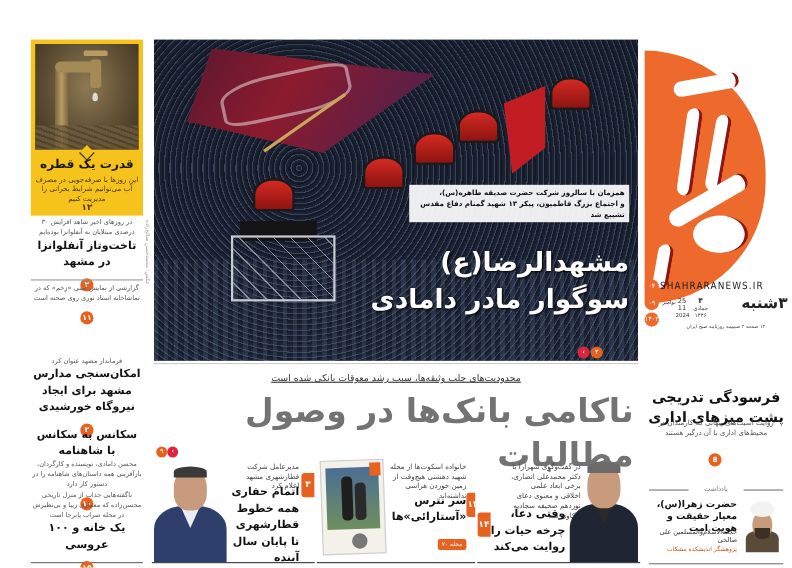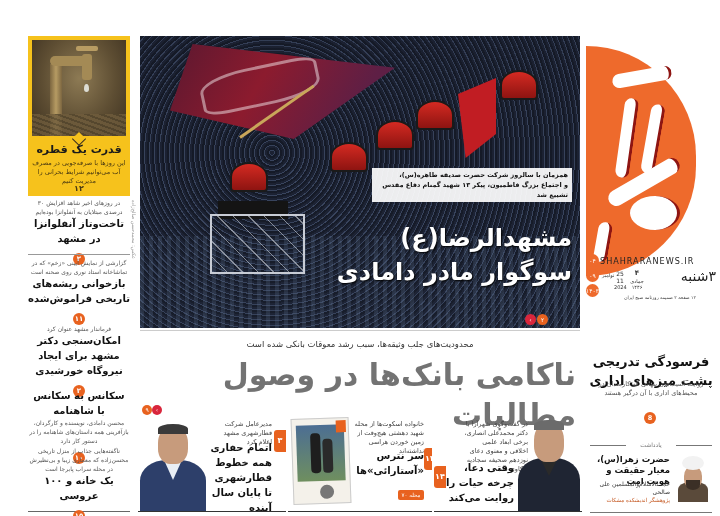--- a/index.html
+++ b/index.html
@@ -54,21 +54,21 @@
   .stage { left: 70px; top: 178px; width: 95px; height: 60px; border: 2px solid #c8ccd5; background: repeating-linear-gradient(45deg, transparent 0 10px, rgba(200,204,213,.6) 10px 11px); }
   .speakers { left: 78px; top: 165px; width: 70px; height: 18px; background: #141414; }
   .caption-box { right: 8px; top: 132px; width: 200px; background: rgba(255,255,255,.92); padding: 2px 4px; font-size: 6.5px; line-height: 10px; font-weight: bold; color: #111; }
   .hero-title-1 { right: 8px; top: 188px; width: 240px; font-size: 24px; line-height: 28px; font-weight: bold; color: #fff; text-align: right; text-shadow: 1px 1px 2px #000; }
   .hero-title-2 { right: 8px; top: 222px; width: 240px; font-size: 24px; line-height: 28px; font-weight: bold; color: #fff; text-align: right; text-shadow: 1px 1px 2px #000; }
   .hero-badges { right: 32px; top: 271px; }
   .hero-badges span { display: inline-block; width: 11px; height: 11px; border-radius: 50%; color: #fff; font-size: 6px; line-height: 11px; text-align: center; margin-left: 1px; }
 
   
   #main-headline { left: 140px; top: 330px; width: 440px; height: 80px; border-top: 1px solid #ccc; }
-  .main-kicker { left: 0; top: 8px; width: 440px; font-size: 8.5px; color: #333; }
+  .main-kicker { left: 0; top: 8px; width: 440px; font-size: 8.5px; color: #333; text-decoration: underline; }
   .main-title { left: 0; top: 24px; width: 436px; font-size: 30px; line-height: 40px; font-weight: bold; color: #737373; text-align: right; }
   .main-badges { left: 2px; top: 66px; }
   .main-badges span { display: inline-block; width: 10px; height: 10px; border-radius: 50%; color: #fff; font-size: 6px; line-height: 10px; text-align: center; }
 
   
   .bottom-story { top: 414px; height: 98px; border-bottom: 1px solid #333; overflow: hidden; }
   .portrait { position: absolute; }
   .portrait .head { position: absolute; border-radius: 45% 45% 40% 40%; background: #c79b7c; }
   .portrait .hair { position: absolute; border-radius: 50% 50% 0 0; background: #3a3a3a; }
   .portrait .suit { position: absolute; border-radius: 40% 40% 0 0; background: #2a3550; }
@@ -77,21 +77,21 @@
   .bs-title { position: absolute; font-size: 10px; line-height: 15px; font-weight: bold; color: #111; text-align: right; direction: rtl; }
   .bs-page { position: absolute; width: 12px; height: 22px; background: #e8621f; color: #fff; font-size: 8px; line-height: 22px; text-align: center; font-weight: bold; border-radius: 3px 0 0 3px; }
 
   
   #masthead { left: 586px; top: 36px; width: 134px; height: 280px; }
   .logo-circle { left: 0; top: 10px; width: 110px; height: 230px; background: #ee6a2c; border-radius: 0 115px 115px 0 / 0 115px 115px 0; }
   .logo-stroke { position: absolute; background: #fff; border-radius: 40px; border-right: 3px solid #8e1512; }
   .site-url { left: 14px; top: 220px; width: 110px; font-size: 9px; letter-spacing: 1px; font-family: "DejaVu Sans Condensed","DejaVu Sans", sans-serif; color: #222; }
   .date-dots { left: 0; top: 218px; width: 14px; }
   .date-dots span { display: block; width: 13px; height: 13px; border-radius: 50%; background: #ee6a2c; color: #fff; font-size: 6px; line-height: 13px; text-align: center; margin-bottom: 2px; }
-  .weekday { left: 60px; top: 232px; width: 70px; font-size: 14px; font-weight: normal; color: #222; text-align: right; }
+  .weekday { left: 60px; top: 232px; width: 70px; font-size: 14px; font-weight: bold; color: #222; text-align: right; }
   .date-block { left: 16px; top: 234px; width: 44px; height: 22px; font-size: 5px; color: #333; }
   .date-block .cell { position: absolute; text-align: center; line-height: 7px; }
   .masthead-fine { left: 16px; top: 258px; width: 116px; font-size: 4.5px; color: #444; line-height: 7px; }
 
   
   #right-story { left: 586px; top: 330px; width: 130px; }
   .rs-title { left: 0; top: 22px; width: 130px; font-size: 13px; line-height: 19px; font-weight: bold; color: #111; }
   .rs-desc { left: 0; top: 50px; width: 130px; font-size: 6.5px; line-height: 9px; color: #555; }
   .rs-page { left: 58px; top: 82px; width: 12px; height: 12px; border-radius: 50%; background: #e8621f; color: #fff; font-size: 6.5px; line-height: 12px; text-align: center; font-weight: bold; }
 
@@ -124,27 +124,26 @@
 
   <div class="abs left-story rtl" style="top:162px;">
     <div class="story-kicker">در روزهای اخیر شاهد افزایش ۳۰ درصدی مبتلایان به آنفلوانزا بوده‌ایم</div>
     <div class="story-head">تاخت‌وتاز آنفلوانزا در مشهد</div>
     <span class="page-badge">۲</span>
   </div>
   <div class="abs sep" style="top:218px;"></div>
 
   <div class="abs left-story rtl" style="top:222px;">
     <div class="story-kicker">گزارشی از نمایش آیینی «زخم» که در تماشاخانه استاد نوری روی صحنه است</div>
-    <div class="story-head">بازخوانی ریشه‌های تاریخی فراموش‌شده</div>
     <span class="page-badge">۱۱</span>
   </div>
 
   <div class="abs left-story rtl" style="top:288px;">
     <div class="story-kicker">فرماندار مشهد عنوان کرد</div>
-    <div class="story-head">امکان‌سنجی دکتر مشهد برای ایجاد نیروگاه خورشیدی</div>
+    <div class="story-head">امکان‌سنجی مدارس مشهد برای ایجاد نیروگاه خورشیدی</div>
     <span class="page-badge">۲</span>
   </div>
 
   <div class="abs left-story rtl" style="top:352px;">
     <div class="story-head">سکانس به سکانس با شاهنامه</div>
     <div class="story-kicker">محسن دامادی، نویسنده و کارگردان، بازآفرینی همه داستان‌های شاهنامه را در دستور کار دارد</div>
     <span class="page-badge">۱۰</span>
   </div>
 
   <div class="abs left-story rtl" style="top:410px;">

